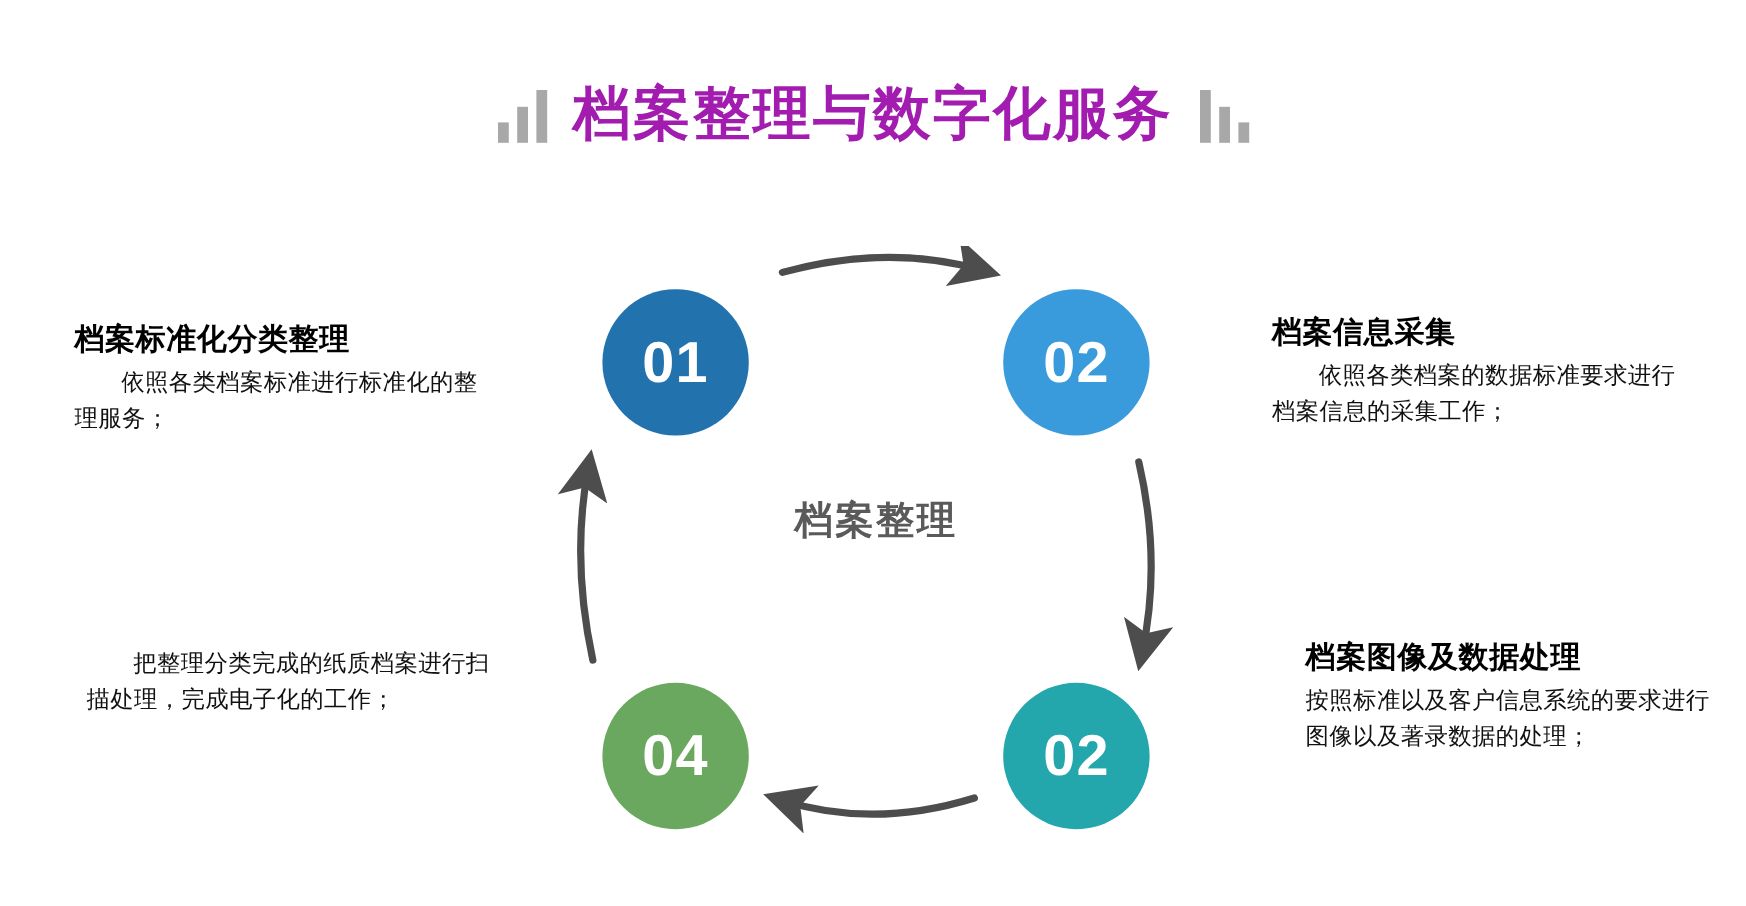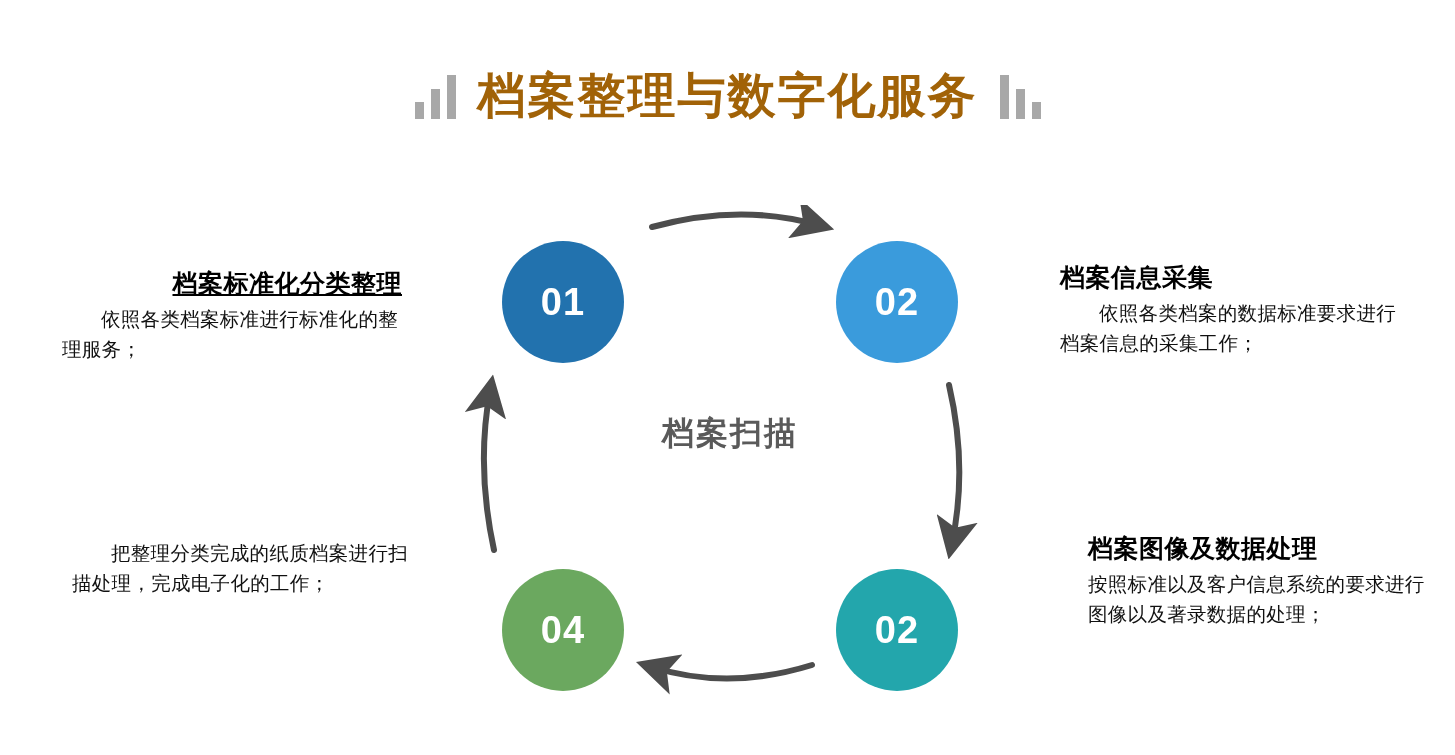--- a/index.html
+++ b/index.html
@@ -71,21 +71,21 @@
 
   .circle {
     position: absolute;
     width: 122px;
     height: 122px;
     border-radius: 50%;
     display: flex;
     align-items: center;
     justify-content: center;
     color: #ffffff;
-    font-size: 38px;
+    font-size: 48px;
     font-weight: bold;
     letter-spacing: 1px;
   }
   .c01 { left: 62px;  top: 36px; }
   .c02 { left: 396px; top: 36px; }
   .c03 { left: 396px; top: 364px; }
   .c04 { left: 62px;  top: 364px; }
 
   .center-label {
     position: absolute;
@@ -120,32 +120,32 @@
   .indent { text-indent: 2em; }
 
   .block-left  { width: 340px; text-align: left; }
   .block-left .bt { text-align: right; }
   .block-right { width: 350px; text-align: left; }
 
   .b-01 { left: 62px;   top: 268px; }
   .b-02 { left: 1060px; top: 262px; }
   .b-03 { left: 1088px; top: 533px; }
   .b-04 { left: 72px;   top: 533px; }
-  .b-04 .bt, .b-01 .bt { text-align: right; text-decoration: underline; }
+  .b-04 .bt, .b-01 .bt { text-align: left; }
 </style>
 </head>
 <body>
 
 <div class="title-row">
   <span class="bars bars-left">
     <span class="bar b1"></span>
       <span class="bar b2"></span>
       <span class="bar b3"></span>
   </span>
-  <span class="title-text" style="color: #a16207;">档案整理与数字化服务</span>
+  <span class="title-text" style="color: #a21caf;">档案整理与数字化服务</span>
   <span class="bars bars-right">
     <span class="bar b1"></span>
       <span class="bar b2"></span>
       <span class="bar b3"></span>
   </span>
 </div>
 
 <div class="cycle">
 
   <svg class="cycle-svg" viewBox="0 0 580 530">
@@ -171,21 +171,21 @@
     <span>02</span>
   </div>
   <div class="circle c03" style="background: rgb(35, 166, 172);">
     <span>02</span>
   </div>
   <div class="circle c04" style="background: rgb(107, 168, 95);">
     <span>04</span>
   </div>
 
   <div class="center-label" style="color: rgb(90, 90, 90);">
-    <div>档案扫描</div>
+    <div>档案整理</div>
   </div>
 </div>
 
 <div class="block block-left b-01">
   <div class="bt">档案标准化分类整理</div>
   <div class="bd indent">依照各类档案标准进行标准化的整理服务；</div>
 </div>
 
 <div class="block block-right b-02">
   <div class="bt">档案信息采集</div>

